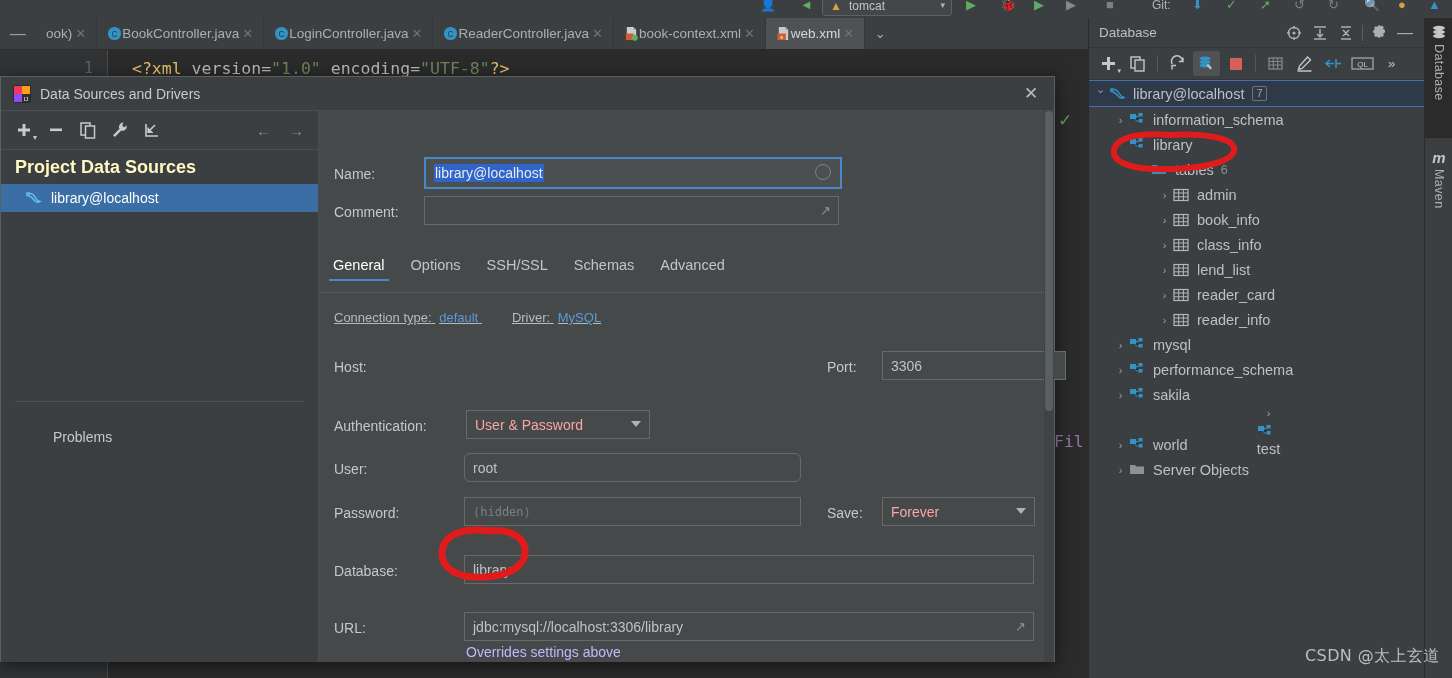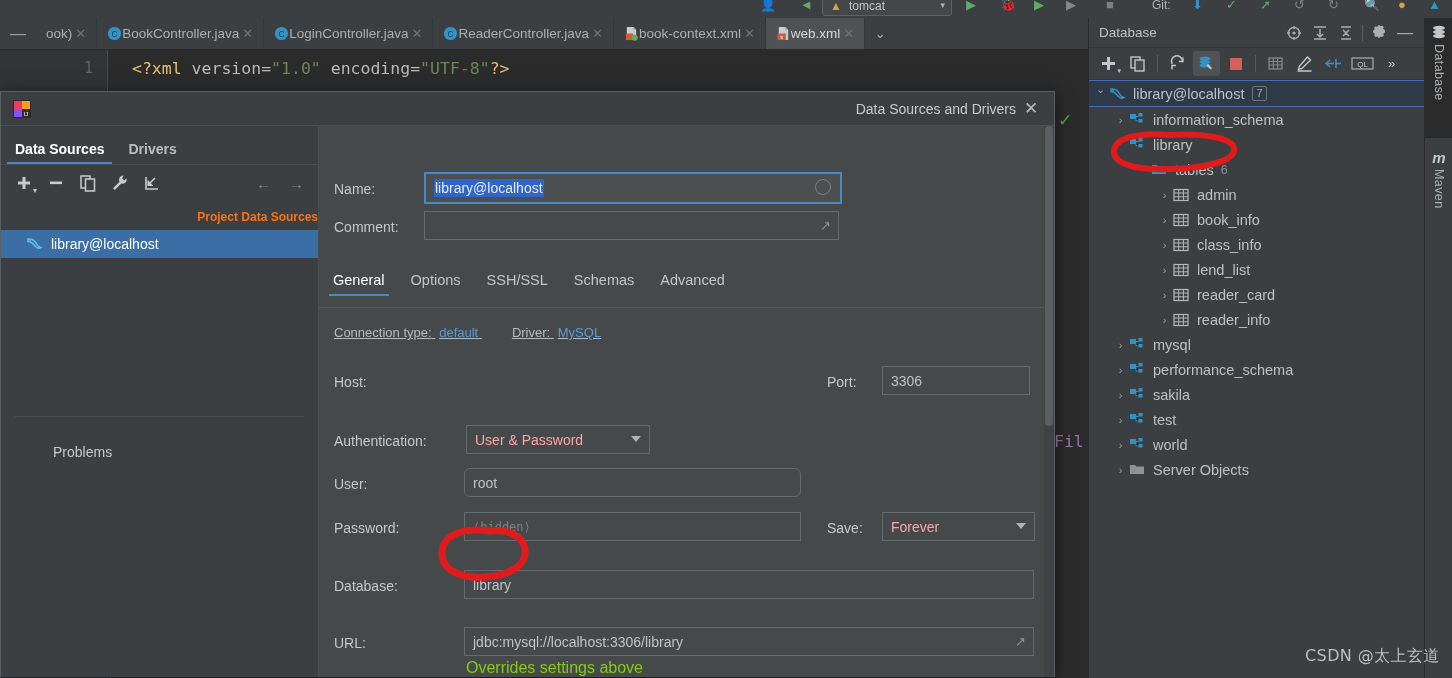--- a/index.html
+++ b/index.html
@@ -113,24 +113,23 @@
   .vbtn {
     position: absolute; left: 0; width: 28px;
     display: flex; flex-direction: column; align-items: center;
     color: #a9afb4; font-size: 12.5px;
   }
   .vlabel { writing-mode: vertical-rl; text-orientation: mixed; letter-spacing: .4px; margin-top: 3px; }
   .vbtn.active { background: #2b2b2b; }
 
   
   .dialog {
-    position: absolute; left: 0px; top: 91px; width: 1055px; height: 586px;
+    position: absolute; left: 0px; top: 76px; width: 1055px; height: 586px;
     background: #3c3f41; border: 1px solid #5a5f63;
     box-shadow: 0 3px 16px rgba(0,0,0,.55);
-    text-align: right;
   }
   .dlg-title {
     height: 34px; display: flex; align-items: center; padding: 0 8px 0 12px;
     border-bottom: 1px solid #4a4e51;
   }
   .dlg-icon { width: 18px; height: 18px; margin-right: 9px; flex: 0 0 18px; }
   .dlg-title-text { flex: 1; font-size: 14px; color: #c6cace; }
   .dlg-close { width: 30px; height: 30px; display: flex; align-items: center; justify-content: center; color: #b4b9bd; font-size: 17px; }
 
   .dlg-body { display: flex; height: 551px; }
@@ -141,21 +140,21 @@
   .ltab { font-size: 14px; color: #b9bec2; font-weight: bold; padding-bottom: 7px; position: relative; }
   .ltab.active { color: #ffffff; }
   .ltab.active::after { content: ""; position: absolute; left: -8px; right: -8px; bottom: 0; height: 2px; background: #4a88c7; }
   .lefttabs-underline { position: absolute; left: 0; right: 0; top: 38px; height: 1px; background: #4a4e51; }
 
   .ltoolbar { height: 38px; display: flex; align-items: center; padding: 0 10px 0 12px; gap: 10px; }
   .lt-btn { width: 22px; height: 22px; display: flex; align-items: center; justify-content: center; color: #c0c5c9; }
   .ltoolbar .spacer { flex: 1; }
   .ltoolbar .nav { color: #84888c; font-size: 15px; padding: 0 4px; }
 
-  .group-title { font-size: 12px; color: #f97316; font-weight: bold; padding: 8px 0 6px 14px; }
+  .group-title { font-size: 18px; color: #fef9c3; font-weight: bold; padding: 8px 0 6px 14px; }
   .ds-row { height: 28px; display: flex; align-items: center; padding-left: 24px; font-size: 14px; color: #c6cace; }
   .ds-row.sel { background: #3a6ea5; color: #ffffff; }
   .ds-ico { width: 18px; height: 16px; margin-right: 8px; flex: 0 0 18px; }
 
   .problems-sep { position: absolute; left: 14px; right: 14px; top: 290px; height: 1px; background: #4a4e51; }
   .problems-label { position: absolute; left: 52px; top: 318px; font-size: 14px; color: #c6cace; }
   .flabel { font-size: 14px; color: #c3c8cc; }
   .finput {
     background: #45494a; border: 1px solid #646a6e; color: #bdc3c7;
     font-size: 14px; height: 28px; padding: 0 8px; display: flex; align-items: center;
@@ -537,21 +536,21 @@
           <svg width="17" height="15" viewBox="0 0 17 15">
               <rect x="1" y="2" width="6" height="5" fill="#3592c4"></rect>
               <rect x="9.5" y="1" width="4" height="3.5" fill="#3592c4"></rect>
               <rect x="9.5" y="7" width="4" height="3.5" fill="#3592c4"></rect>
               <path d="M7 4.5h2.5M7 4.5v4.3h2.5" stroke="#3592c4" stroke-width="1"></path>
             </svg>
         </span>
         <span>sakila</span>
       </div>
 
-      <div class="trow" style="padding-left:24px;">
+      <div class="trow" style="padding-left:24px;flex-direction:column;">
         <span class="arrow closed"></span>
         <span class="t-ico">
           <svg width="17" height="15" viewBox="0 0 17 15">
               <rect x="1" y="2" width="6" height="5" fill="#3592c4"></rect>
               <rect x="9.5" y="1" width="4" height="3.5" fill="#3592c4"></rect>
               <rect x="9.5" y="7" width="4" height="3.5" fill="#3592c4"></rect>
               <path d="M7 4.5h2.5M7 4.5v4.3h2.5" stroke="#3592c4" stroke-width="1"></path>
             </svg>
         </span>
         <span>test</span>
@@ -611,28 +610,20 @@
       </svg>
       <span class="dlg-title-text">Data Sources and Drivers</span>
       <span class="dlg-close">
         <span>✕</span>
       </span>
     </div>
 
     <div class="dlg-body">
 
       <div class="dlg-left">
-        <div class="lefttabs">
-          <div class="ltab active">
-            <span>Data Sources</span>
-          </div>
-          <div class="ltab">
-            <span>Drivers</span>
-          </div>
-        </div>
         <div class="lefttabs-underline"></div>
 
         <div class="ltoolbar">
           <span class="lt-btn" style="position:relative;">
             <svg width="18" height="18" viewBox="0 0 18 18">
                 <path d="M7.5 3h3v12h-3z" fill="#c6cbcf"></path>
                 <path d="M3 7.5h12v3H3z" fill="#c6cbcf"></path>
               </svg>
             <span style="position:absolute;right:-2px;bottom:-1px;font-size:8px;color:#c6cbcf;">▾</span>
           </span>
@@ -705,21 +696,21 @@
 
         <div style="position:absolute;left:15px;top:199px;font-size:13px;color:#b6bbbf;text-decoration:underline;">
           <span>Connection type:</span>
           <span class="link" style="margin-left:4px;">default</span>
           <span style="margin-left:30px;">Driver:</span>
           <span class="link" style="margin-left:4px;">MySQL</span>
         </div>
 
         <span class="flabel" style="position:absolute;left:15px;top:248px;">Host:</span>
         <span class="flabel" style="position:absolute;left:508px;top:248px;">Port:</span>
-        <div class="finput" style="position:absolute;left:563px;top:240px;width:148px;height:29px;">
+        <div class="finput" style="position:absolute;left:563px;top:240px;width:184px;height:29px;">
           <span>3306</span>
         </div>
 
         <span class="flabel" style="position:absolute;left:15px;top:307px;">Authentication:</span>
         <div class="fcombo" style="position:absolute;left:147px;top:299px;width:184px;height:29px;">
           <span>User &amp; Password</span>
           <span class="caret"></span>
         </div>
 
         <span class="flabel" style="position:absolute;left:15px;top:350px;">User:</span>
@@ -740,21 +731,21 @@
         <span class="flabel" style="position:absolute;left:15px;top:452px;">Database:</span>
         <div class="finput" style="position:absolute;left:145px;top:444px;width:570px;height:29px;">
           <span>library</span>
         </div>
 
         <span class="flabel" style="position:absolute;left:15px;top:509px;">URL:</span>
         <div class="finput" style="position:absolute;left:145px;top:501px;width:570px;height:29px;">
           <span>jdbc:mysql://localhost:3306/library</span>
           <span class="expand-ico">↗</span>
         </div>
-        <span style="position:absolute;left:147px;top:533px;font-size:16px;color:#84cc16;">Overrides settings above</span>
+        <span style="position:absolute;left:147px;top:533px;font-size:14px;color:#c4b5fd;">Overrides settings above</span>
 
         <div class="dlg-scroll" style="top:0;height:551px;">
           <div class="thumb"></div>
         </div>
       </div>
     </div>
   </div>
 
   <svg class="annot" style="left:437px;top:525px;width:110px;height:60px;" viewBox="0 0 110 60">
     <path d="M52 6 C26 2, 6 10, 5 27 C4 44, 22 54, 48 52 C74 50, 90 40, 88 24 C86 10, 70 4, 52 6 Z" fill="none" stroke="#e01b1b" stroke-width="7" stroke-linecap="round"></path>

